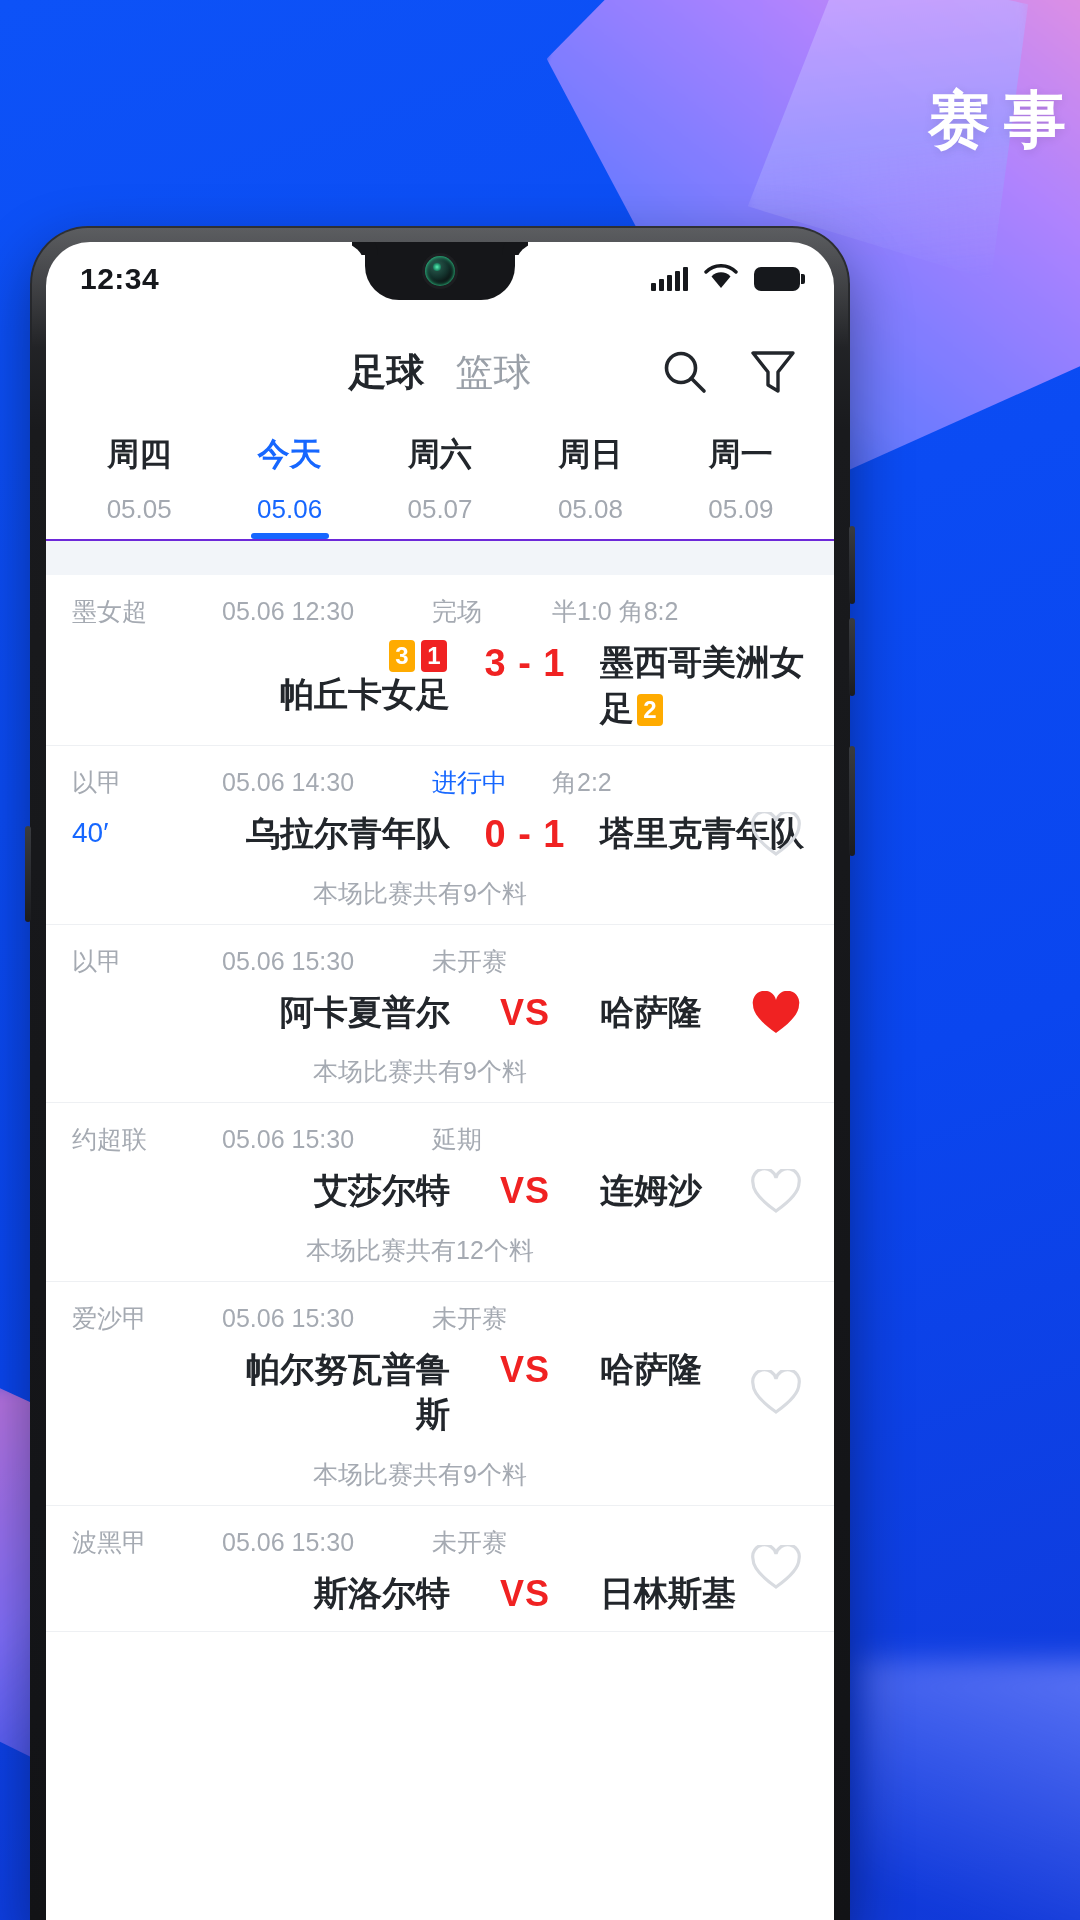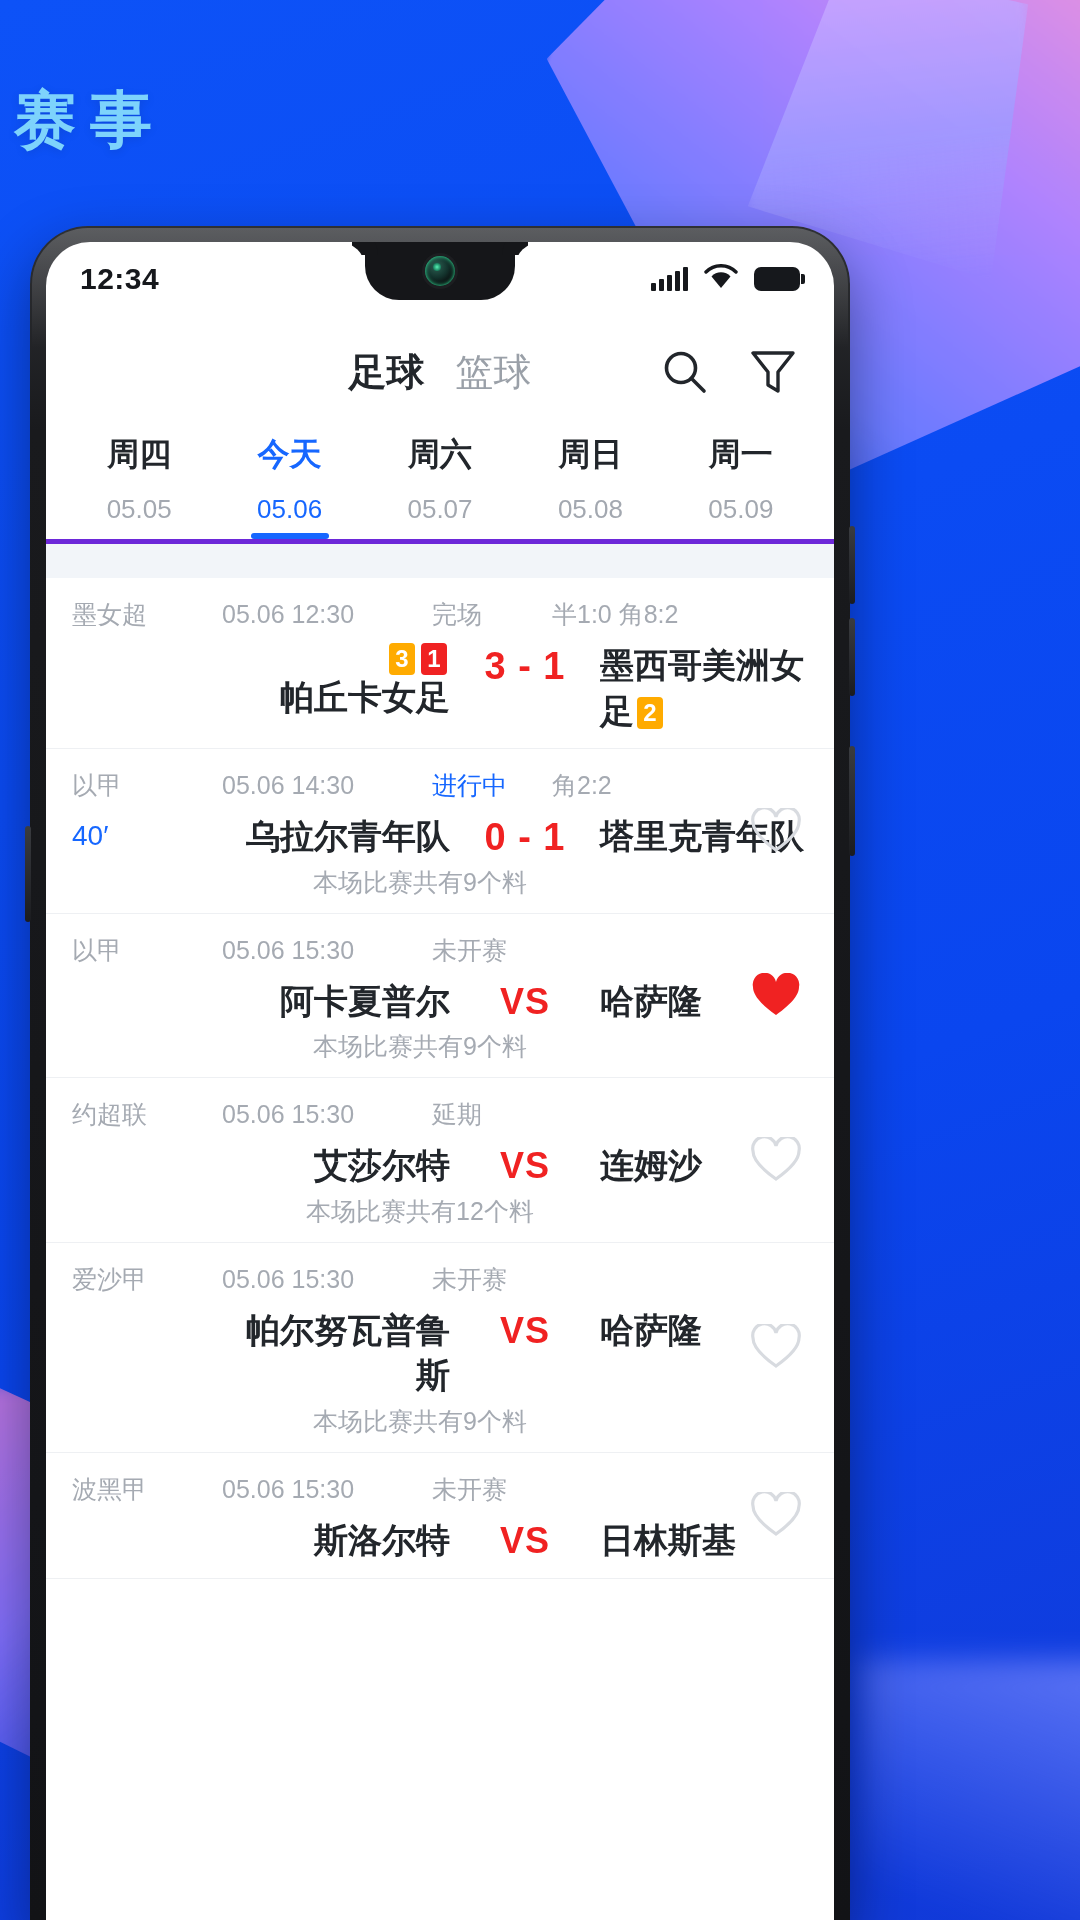--- a/index.html
+++ b/index.html
@@ -43,22 +43,22 @@
   }
   .glow-d {
     position: absolute; right: -40px; bottom: -40px;
     width: 260px; height: 300px;
     background: linear-gradient(200deg, #7f8cff 0%, rgba(70,90,240,0) 80%);
     filter: blur(14px); opacity: .7;
   }
 
   .promo-title {
     position: absolute; top: 78px; left: 0; width: 100%;
-    text-align: left;
-    color: #7dd3fc;
+    text-align: right;
+    color: #ffffff;
     font-size: 62px; font-weight: 700;
     letter-spacing: 14px;
     text-indent: 14px;
     text-shadow: 0 2px 10px rgba(0,0,0,.10);
   }
 
   
   .phone {
     position: absolute;
     left: 30px; top: 226px;
@@ -154,21 +154,21 @@
   .top-actions {
     position: absolute; right: 34px; top: 50%; transform: translateY(-50%);
     display: flex; align-items: center; gap: 34px;
   }
   .icon-btn { width: 54px; height: 54px; display: flex; align-items: center; justify-content: center; }
 
   
   .date-strip {
     display: flex; align-items: flex-start;
     padding: 6px 18px 0 18px;
-    border-bottom: 5px solid #6d28d9;
+    border-bottom: 2px solid #6d28d9;
   }
   .date-item {
     flex: 1; text-align: center; padding-bottom: 14px; position: relative;
   }
   .date-week { font-size: 32px; color: #22262b; font-weight: 600; line-height: 1.25; }
   .date-num  { font-size: 26px; color: #a3a8b0; margin-top: 20px; line-height: 1.2; }
   .date-item.active .date-week { color: #1667ff; font-weight: 700; }
   .date-item.active .date-num  { color: #1667ff; }
   .date-item.active::after {
     content: ""; position: absolute; left: 50%; transform: translateX(-50%);
@@ -220,21 +220,21 @@
     display: inline-block; min-width: 26px; height: 32px; line-height: 32px;
     padding: 0 5px; margin: 0 3px; border-radius: 4px;
     color: #fff; font-size: 24px; font-weight: 700; text-align: center;
     vertical-align: 2px;
   }
   .badge.yellow { background: #ffab00; }
   .badge.red    { background: #f02222; }
 
   .match-note {
     text-align: center; font-size: 25px; color: #a5aab2;
-    margin-top: 6px; padding-right: 40px;
+    margin-top: 20px; padding-right: 40px;
   }
 
   .fav {
     position: absolute; right: 30px; top: 50%; transform: translateY(-50%);
     width: 56px; height: 56px; display: flex; align-items: center; justify-content: center;
   }
 </style>
 </head>
 <body>
 

